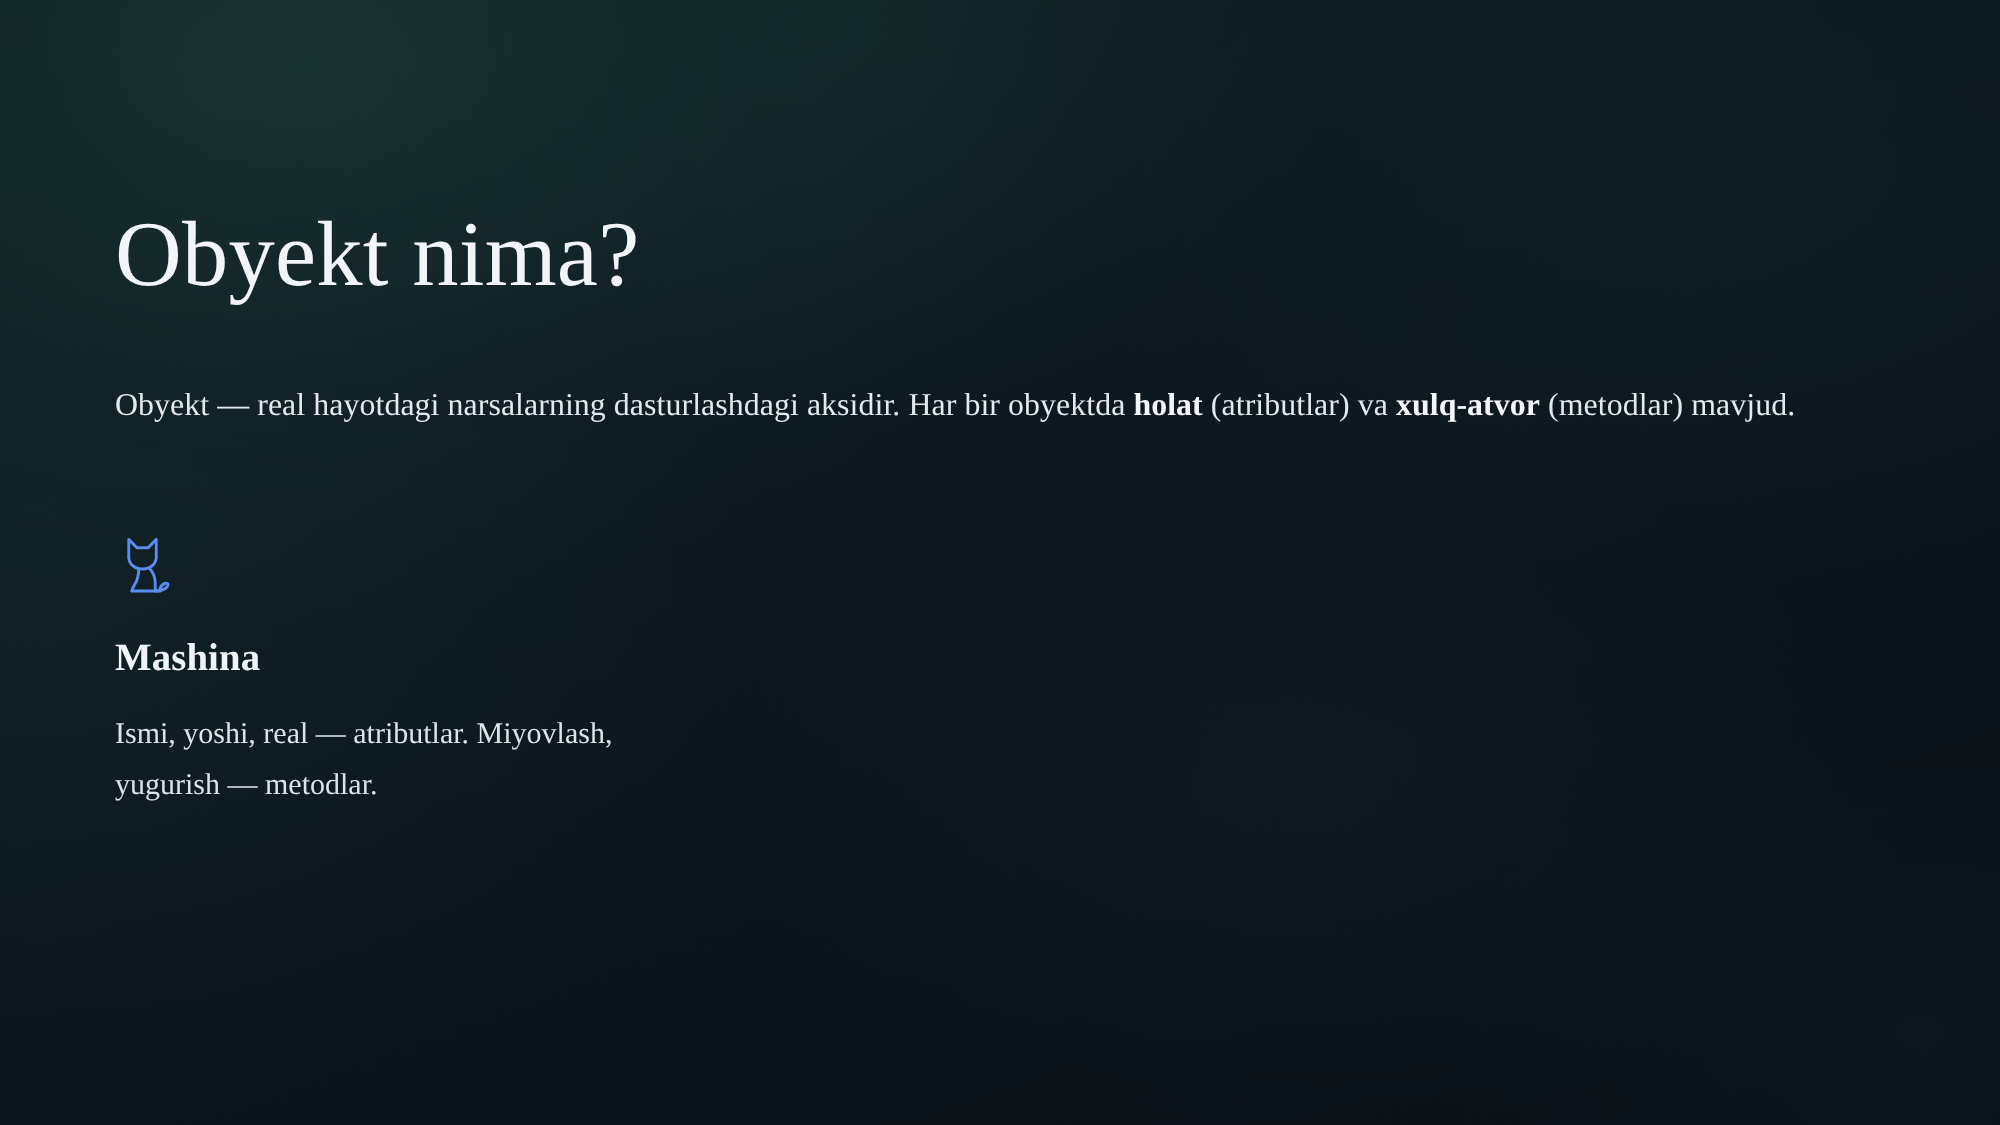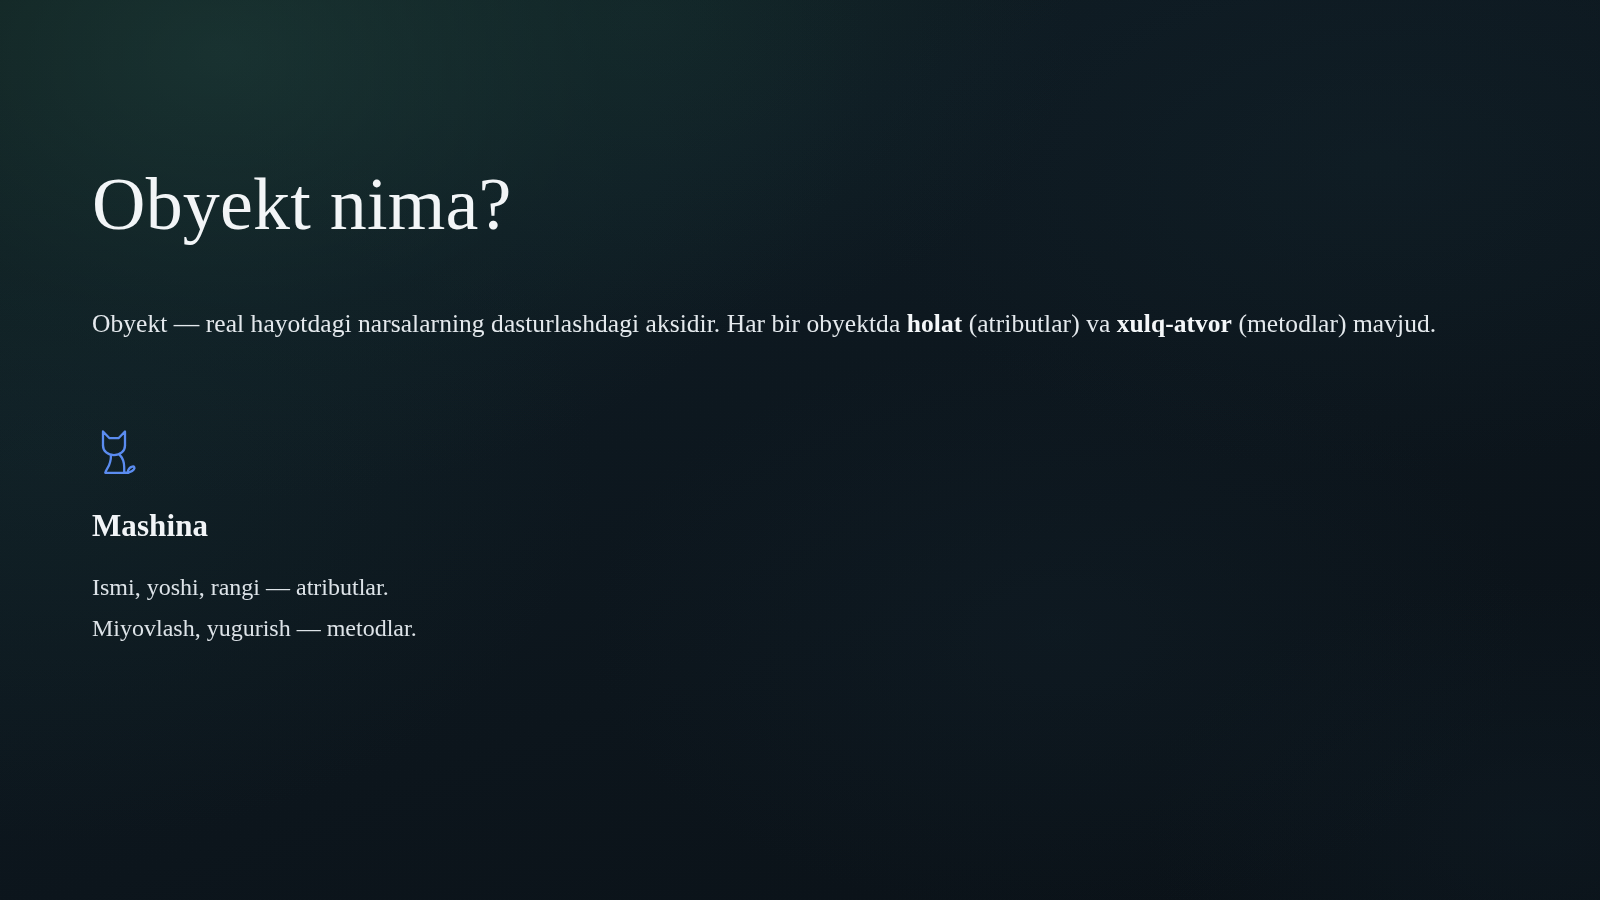--- a/index.html
+++ b/index.html
@@ -141,18 +141,18 @@
         <svg width="50" height="54" viewBox="0 0 50 54" fill="none" stroke="currentColor" stroke-width="2.3" stroke-linecap="round" stroke-linejoin="round">
           <path d="M11 20.5 L11 6.5 L17.5 13.2 L26.5 13.2 L33 6.5 L33 20.5"></path>
           <path d="M11 20.5 C11 26.2 15.9 30.2 22 30.2 C28.1 30.2 33 26.2 33 20.5"></path>
           <path d="M19 30 C19 36.5 17.5 40 15.5 43.2 C13.8 45.9 13.5 47 13.5 47.8"></path>
           <path d="M27.5 29.6 C30.8 33 32.2 38 32.2 42.2 L32.2 47.8"></path>
           <path d="M13.5 47.8 L36.5 47.8"></path>
           <path d="M32.2 47.8 C36 47.8 40 46.5 41.8 44.4 C43.2 42.8 42.2 41.2 40.4 41.6 C38.6 42 36.8 43.6 36 45.6"></path>
         </svg>
       </span>
       <h2 class="card-title">Mashina</h2>
-      <p class="card-text">Ismi, yoshi, rangi — atributlar. Miyovlash, yugurish — metodlar.</p>
+      <p class="card-text">Ismi, yoshi, real — atributlar. Miyovlash, yugurish — metodlar.</p>
     </div>
 
 
   </div>
 </div>
 
 </body></html>

